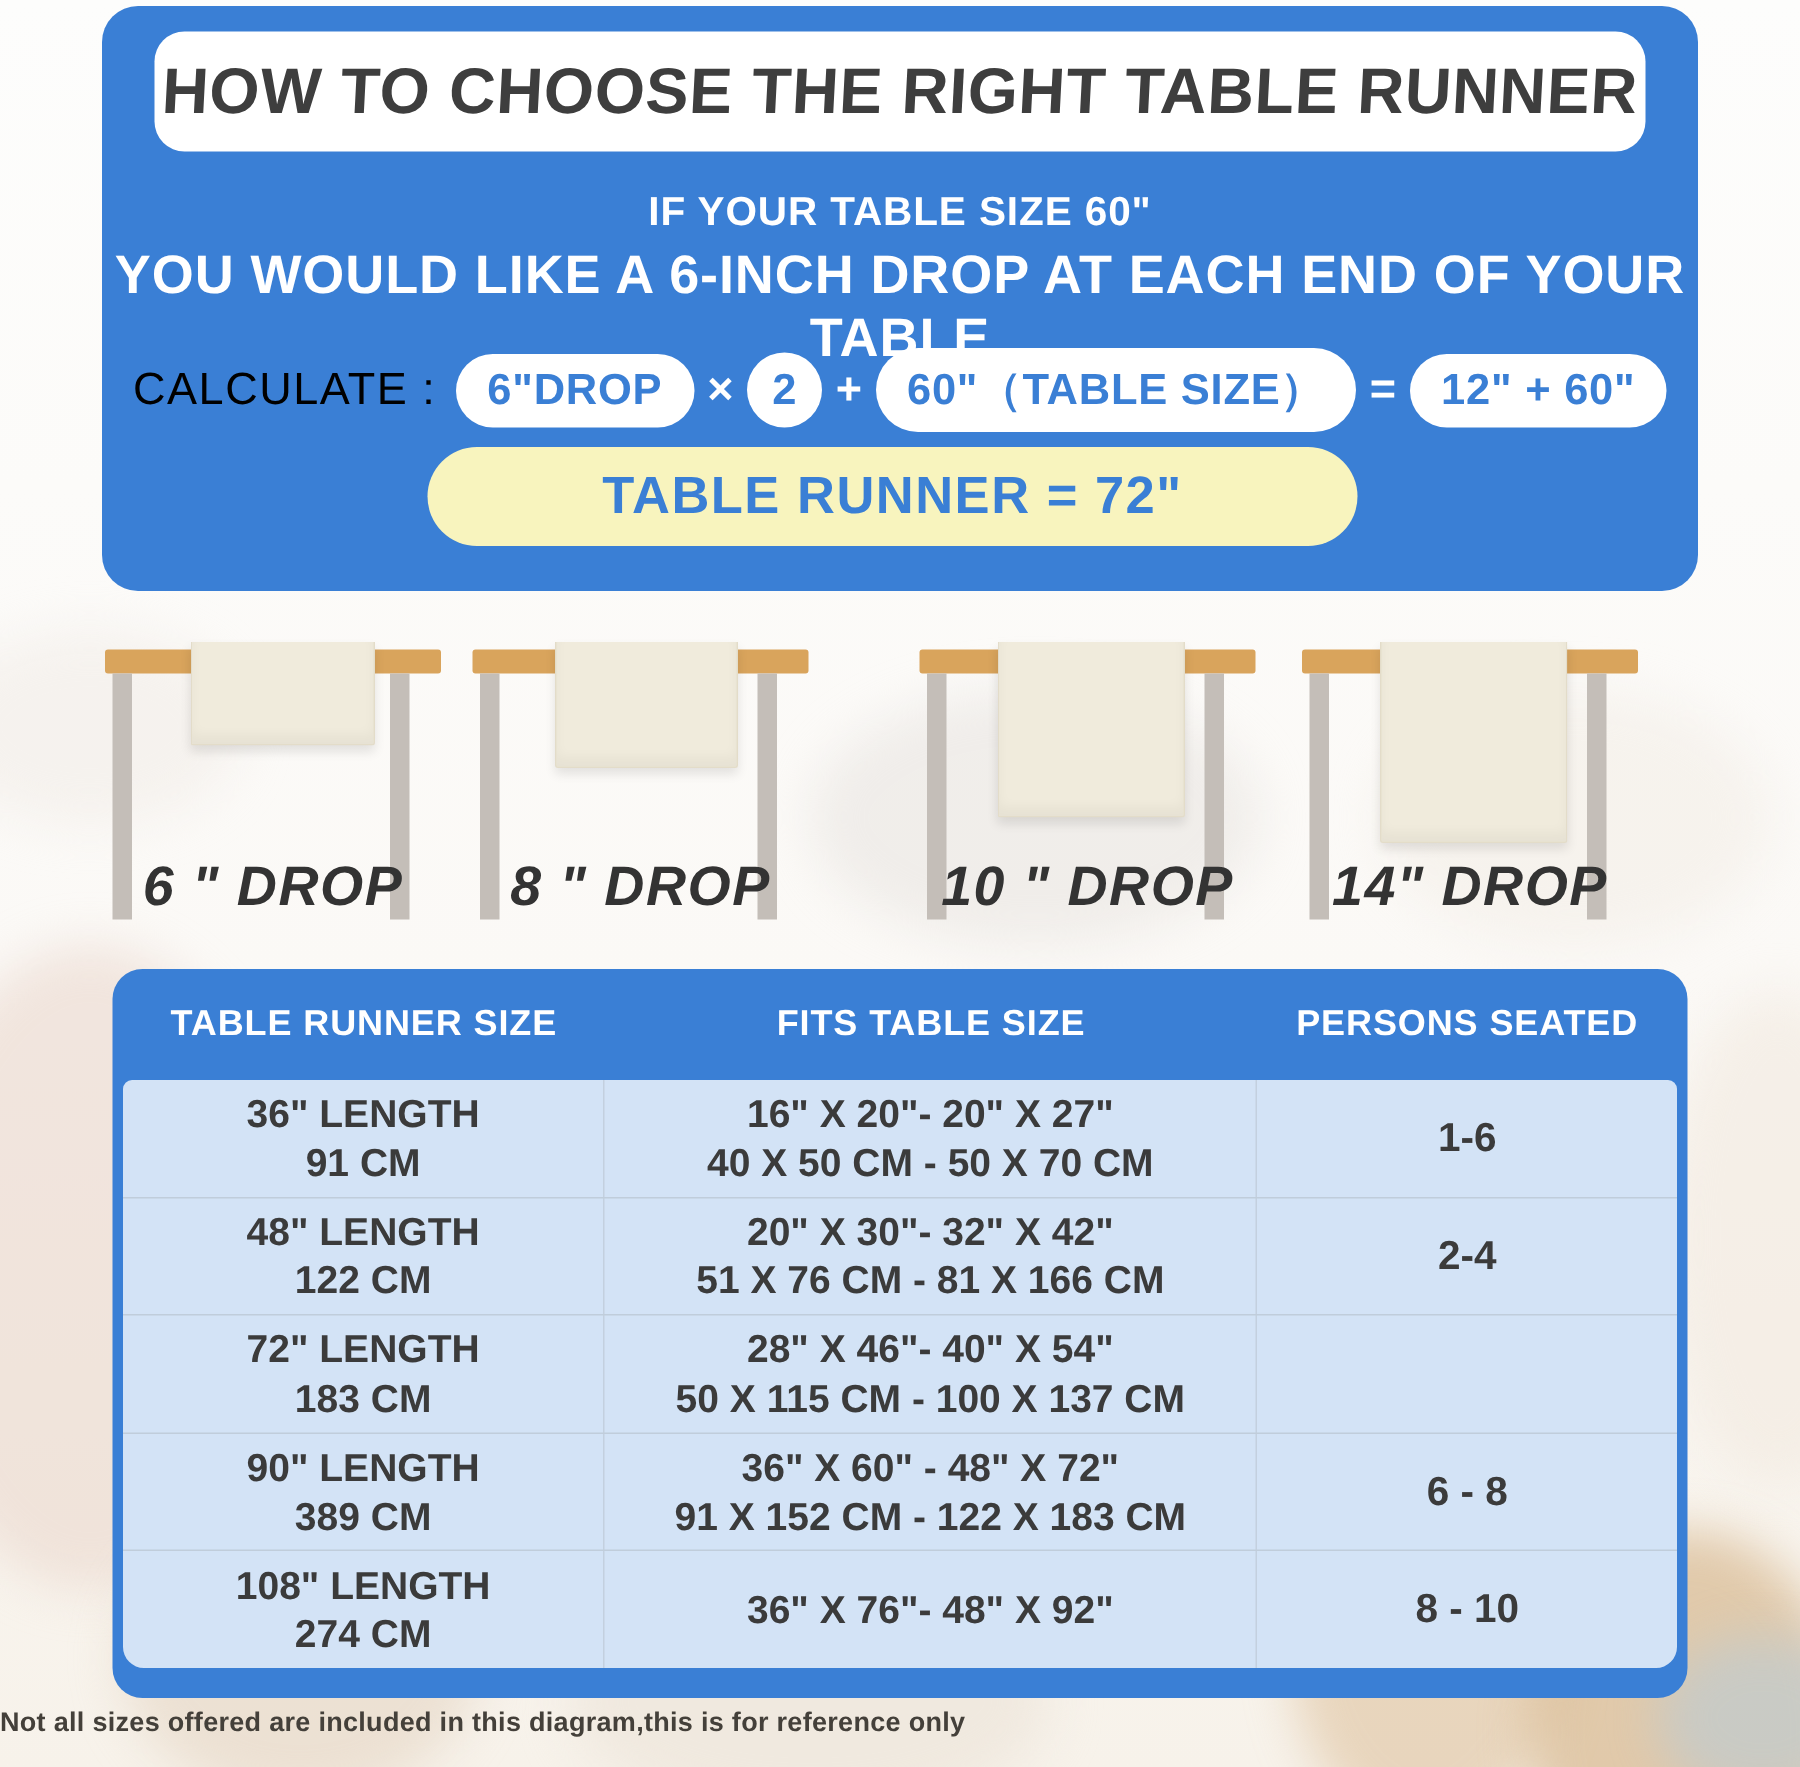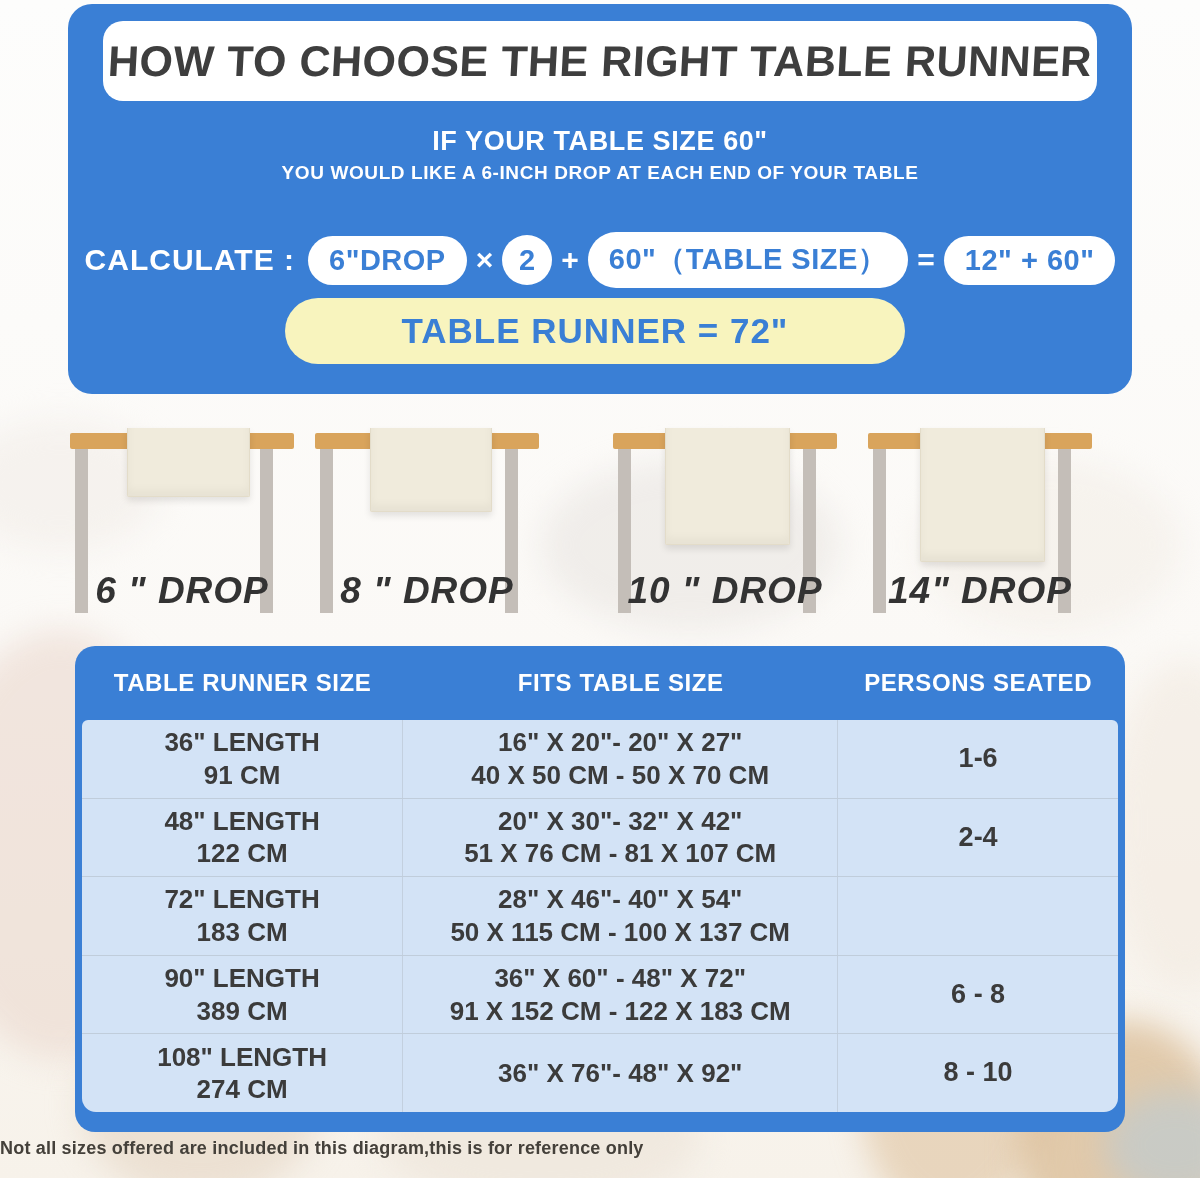--- a/index.html
+++ b/index.html
@@ -41,26 +41,26 @@
   .title-box{
     position:absolute;left:35px;top:17px;width:994px;height:80px;
     background:#ffffff;border-radius:20px;display:flex;align-items:center;justify-content:center;
   }
   .title-box h1{
     font-size:43px;font-weight:bold;color:var(--title-dark);
     letter-spacing:.5px;transform:skewX(-3deg);white-space:nowrap;
   }
   .sub{position:absolute;width:100%;text-align:center;color:#ffffff;font-weight:bold;letter-spacing:.6px;}
   .sub1{top:122px;font-size:27px;}
-  .sub2{top:158px;font-size:19px;}
+  .sub2{top:158px;font-size:36px;}
   .calc-row{
     position:absolute;top:228px;left:0;width:100%;
     display:flex;align-items:center;justify-content:center;gap:9px;white-space:nowrap;
   }
-  .calc-label{font-size:30px;font-weight:bold;color:#ffffff;letter-spacing:1px;margin-right:4px;}
+  .calc-label{font-size:30px;font-weight:normal;color:#000000;letter-spacing:1px;margin-right:4px;}
   .op{font-size:30px;font-weight:bold;color:#ffffff;}
   .pill{
     background:#ffffff;color:var(--primary-blue);font-weight:bold;font-size:29px;
     border-radius:999px;padding:8px 21px;display:inline-flex;align-items:center;justify-content:center;
     letter-spacing:.5px;
   }
   .pill.circle{width:50px;height:50px;padding:0;border-radius:50%;}
   .result-pill{
     position:absolute;left:217px;top:294px;width:620px;height:66px;
     background:var(--accent-yellow);border-radius:999px;
@@ -217,21 +217,21 @@
         <div class="td c3 persons">1-6</div>
       </div>
 
       <div class="tr">
         <div class="td c1">
           <div>48" LENGTH</div>
           <div>122 CM</div>
         </div>
         <div class="td c2">
           <div>20" X 30"- 32" X 42"</div>
-          <div>51 X 76 CM - 81 X 107 CM</div>
+          <div>51 X 76 CM - 81 X 166 CM</div>
         </div>
         <div class="td c3 persons">2-4</div>
       </div>
 
       <div class="tr">
         <div class="td c1">
           <div>72" LENGTH</div>
           <div>183 CM</div>
         </div>
         <div class="td c2">

